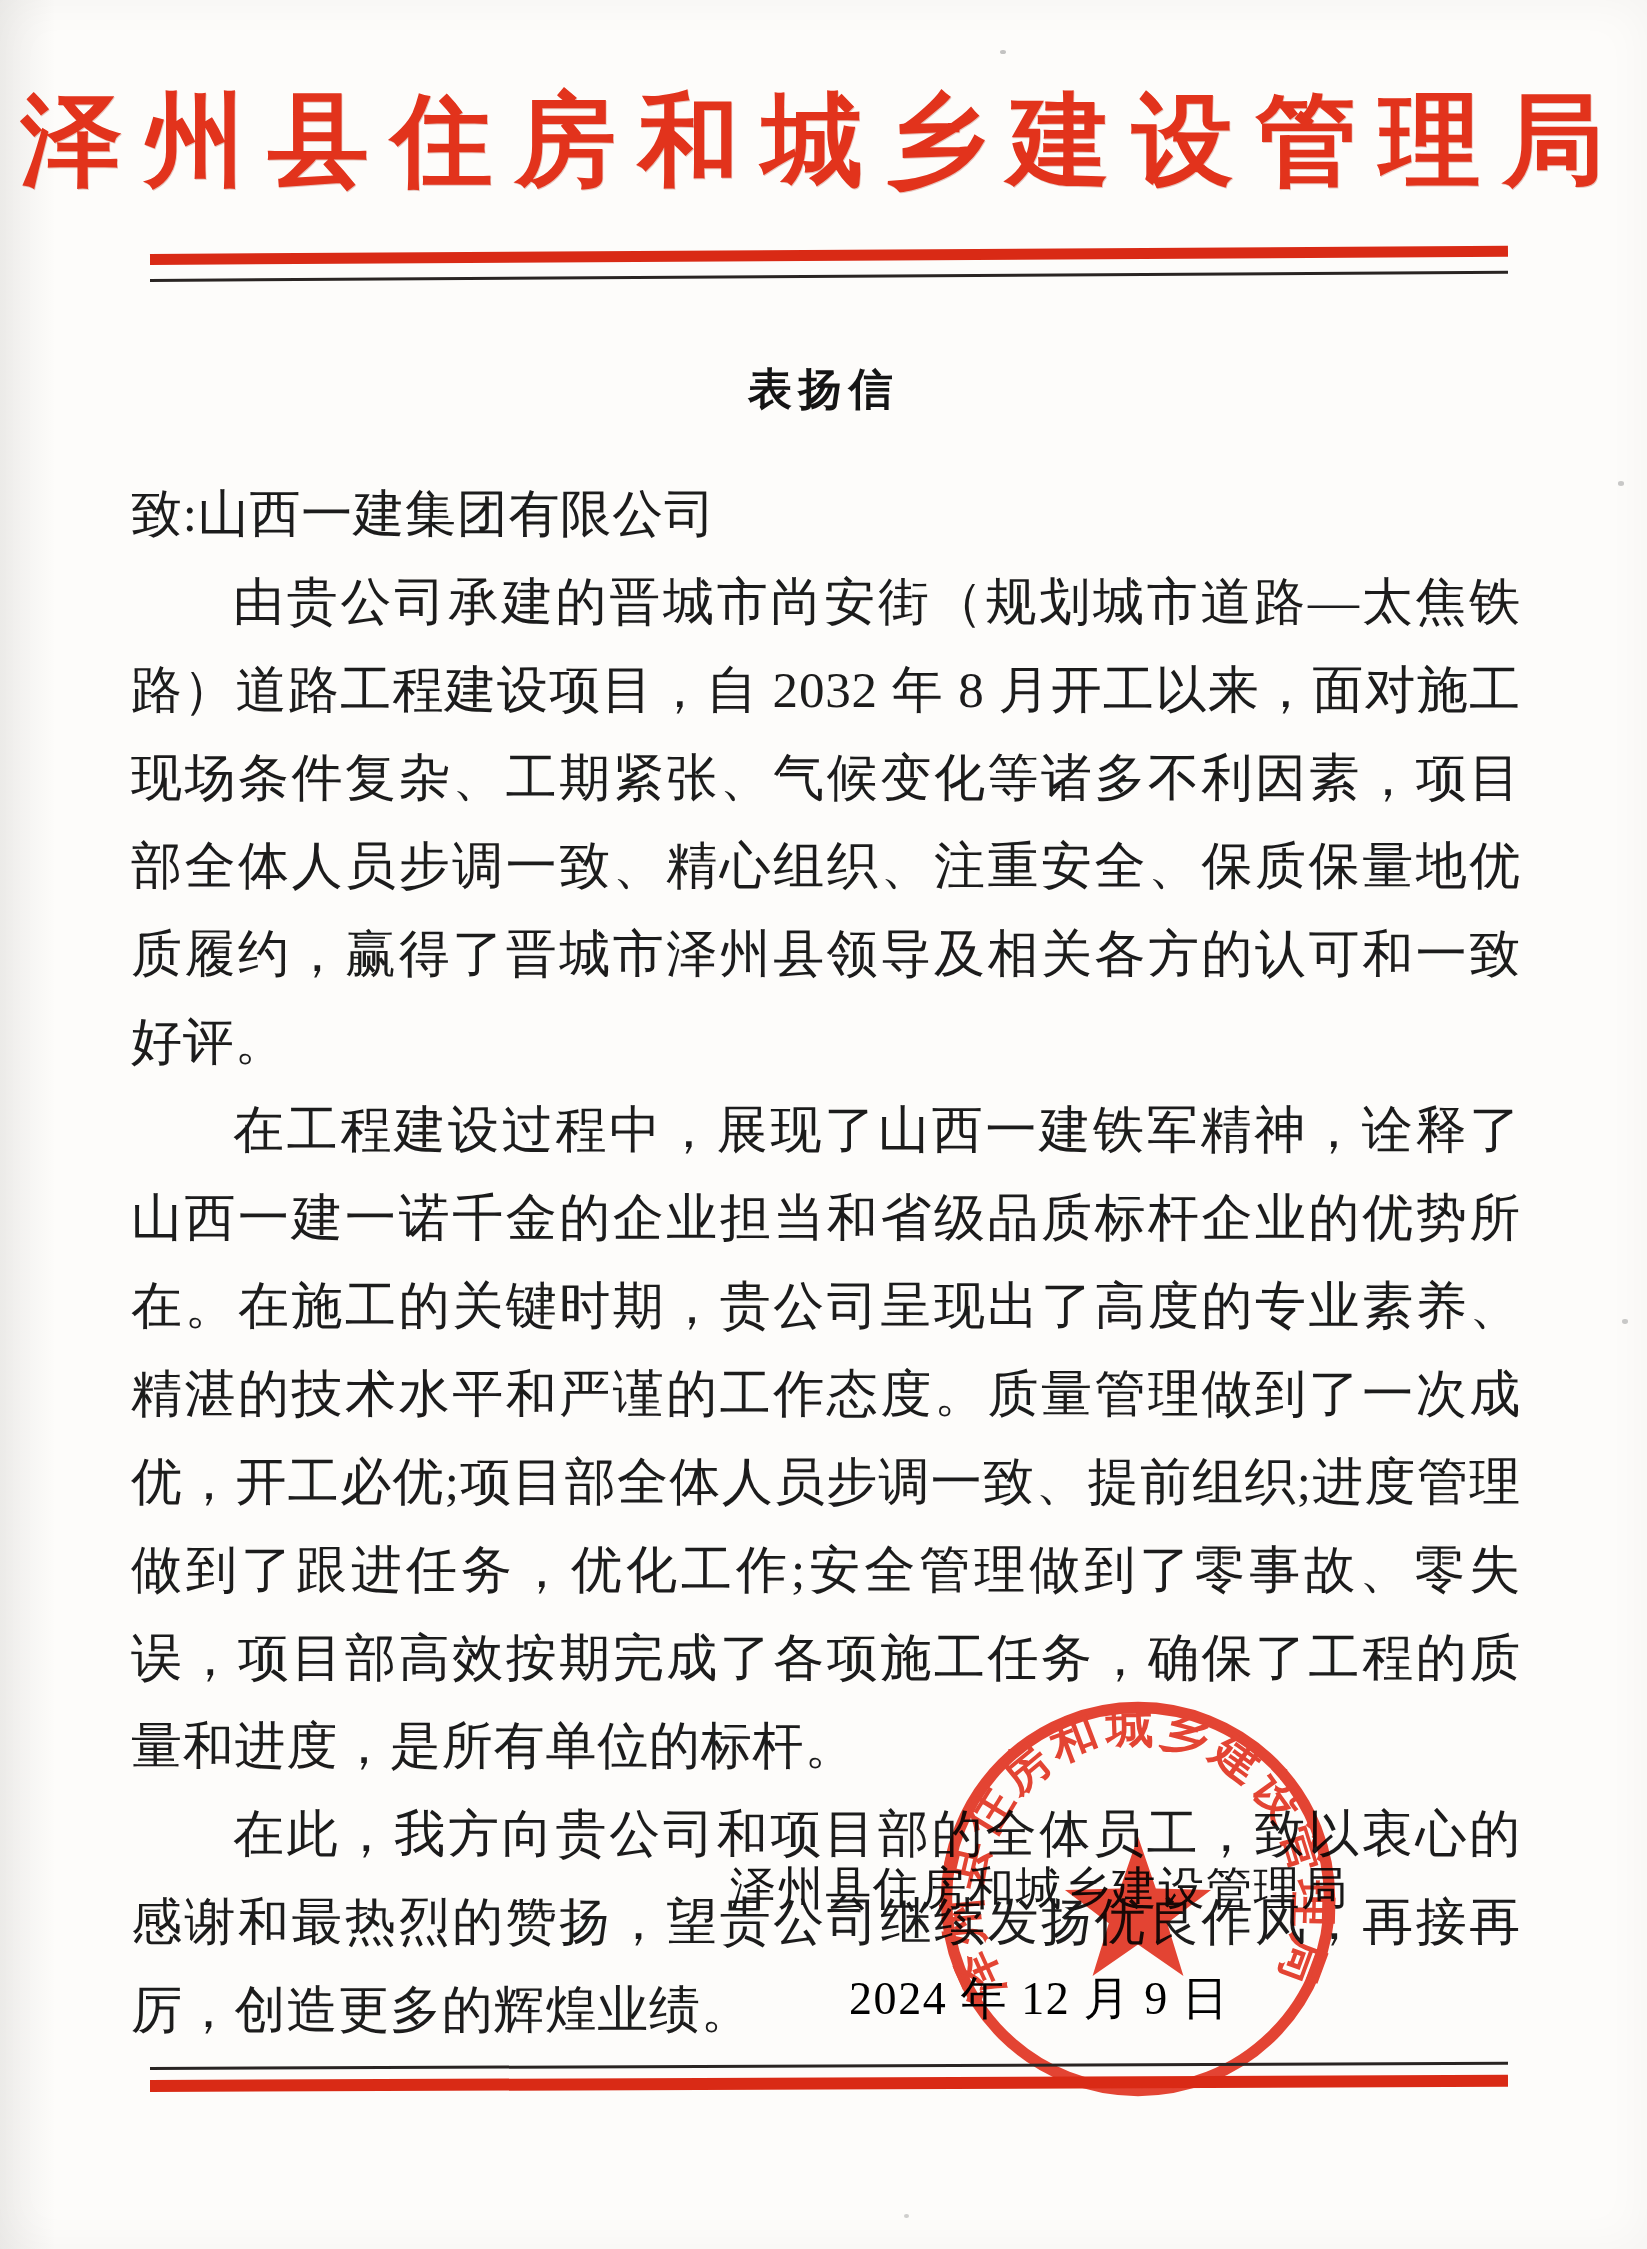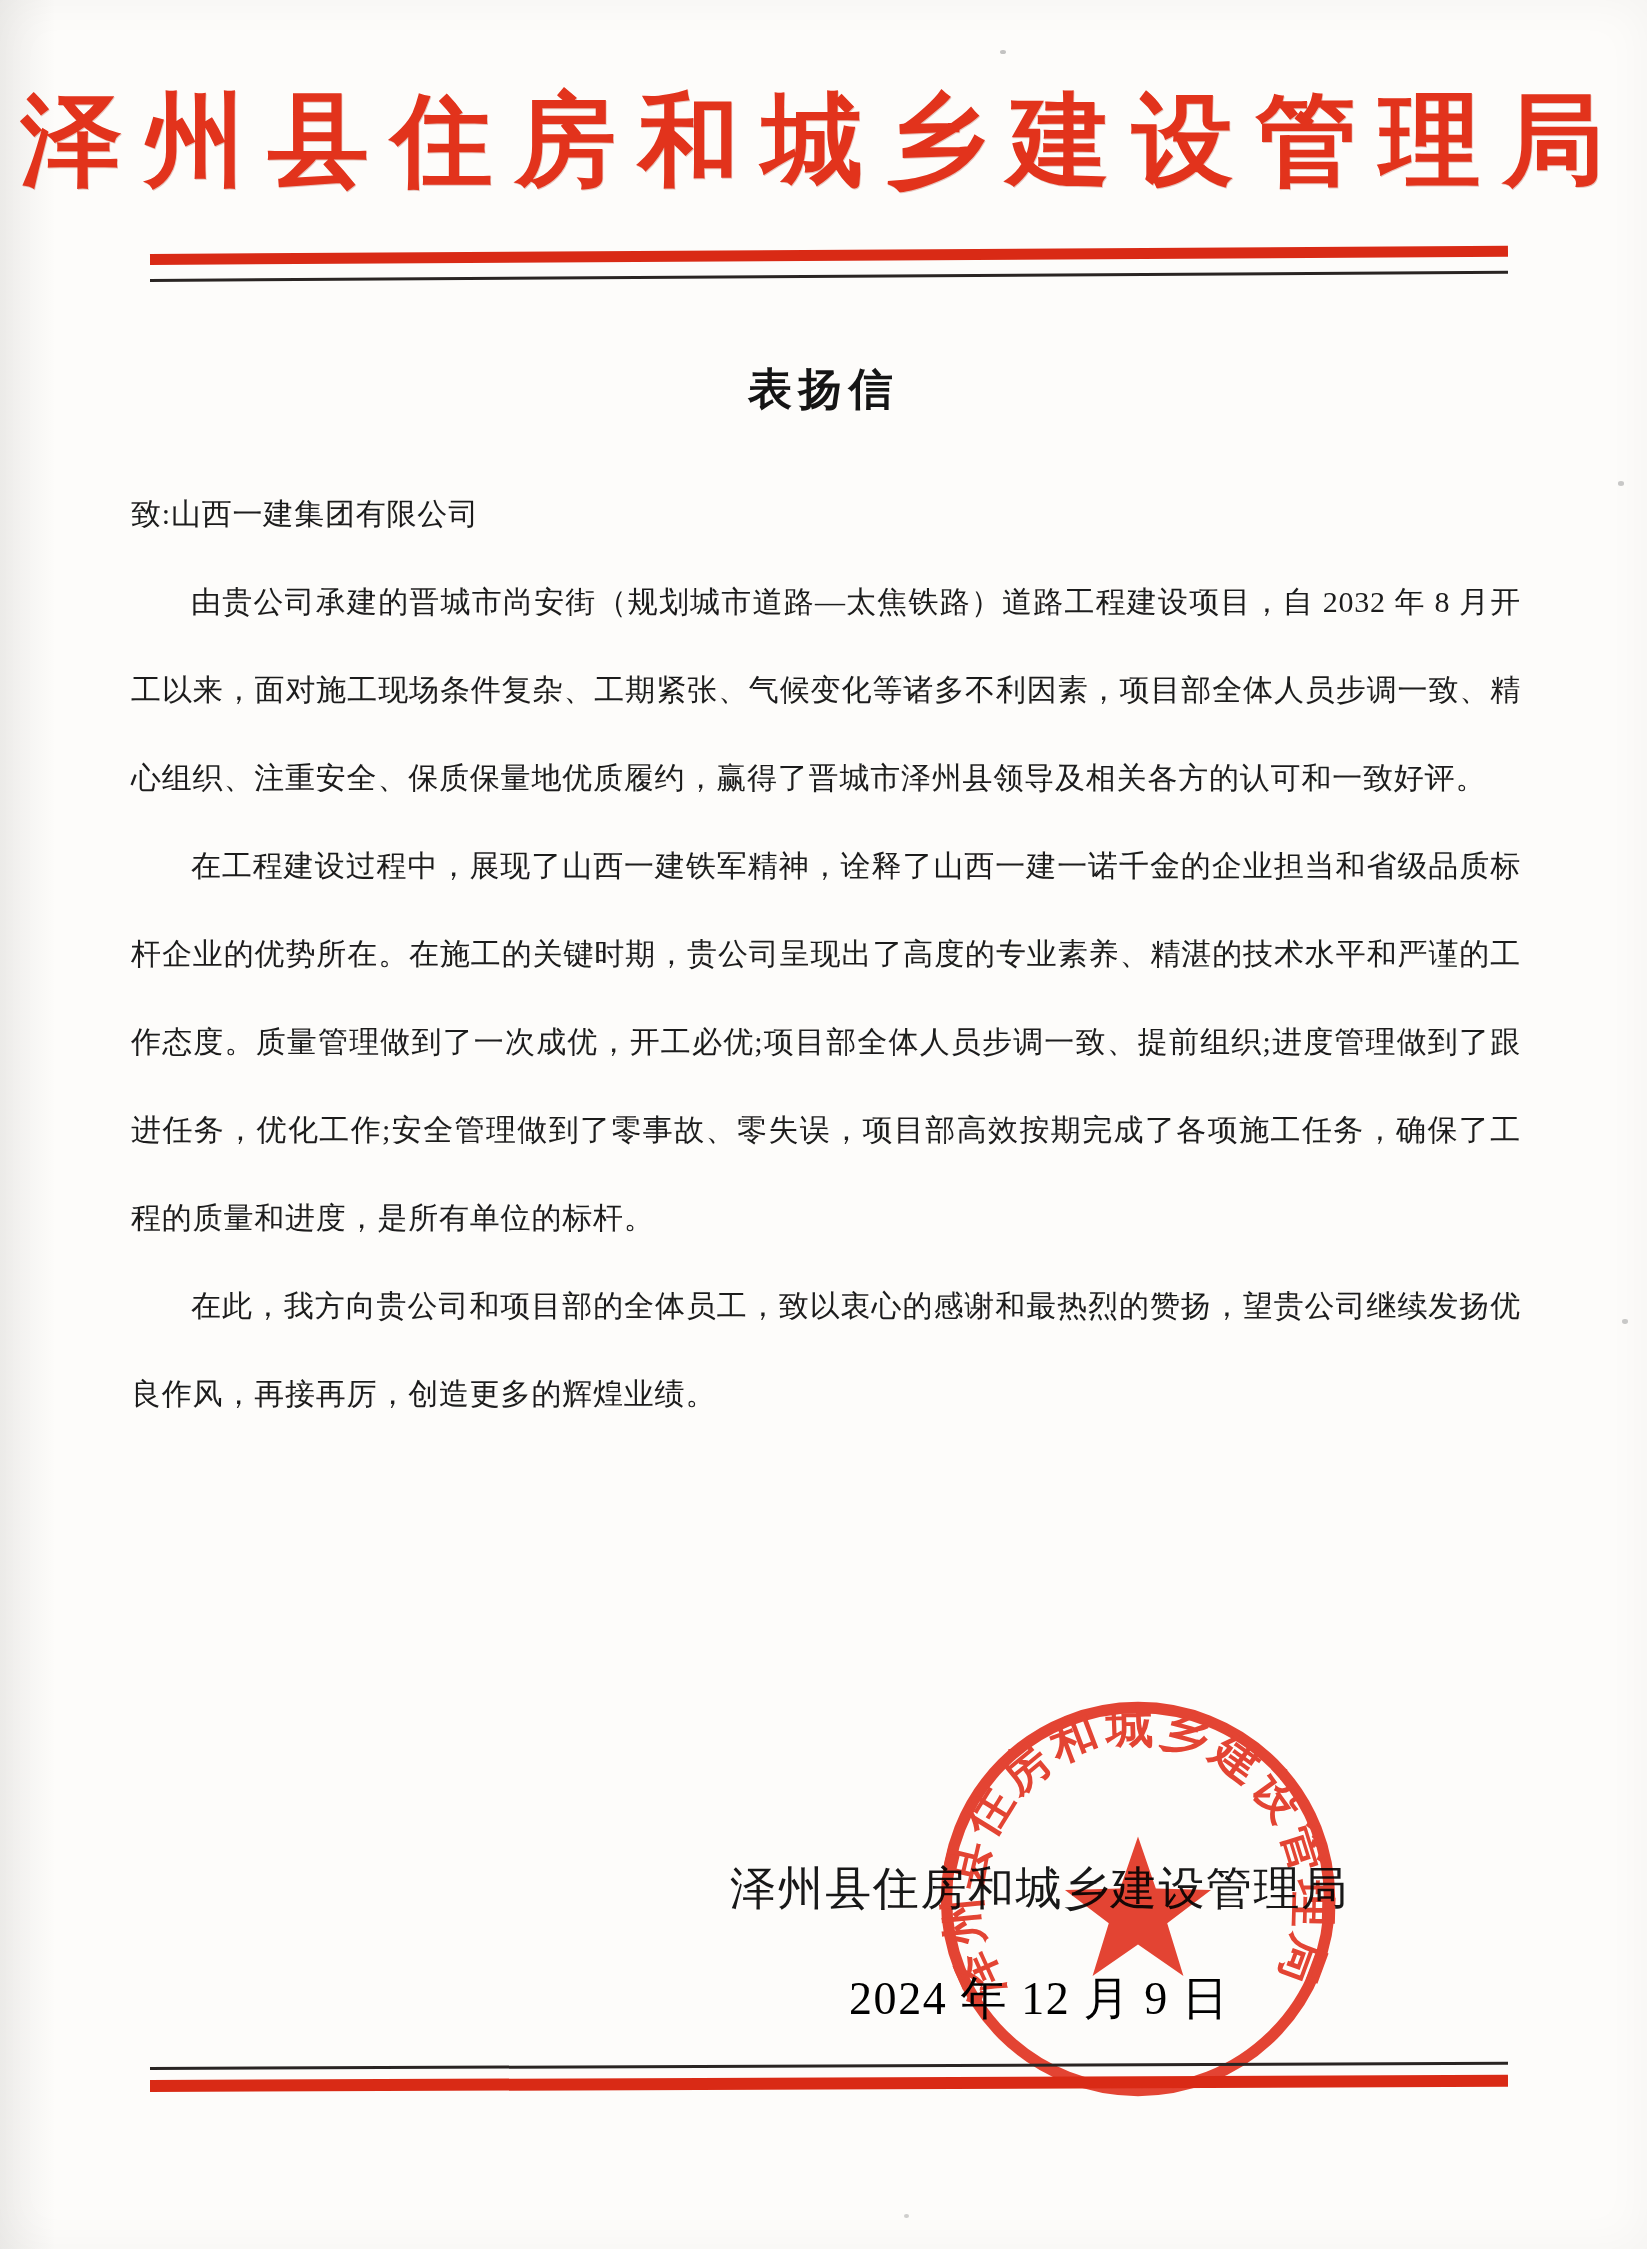--- a/index.html
+++ b/index.html
@@ -39,21 +39,21 @@
     top:360px;left:0;right:0;
     text-align:center;
     font-size:44px;
     font-weight:bold;
     letter-spacing:6.4px;
     color:#151515;
   }
   .body-block{
     position:absolute;
     top:470px;left:131px;width:1390px;
-    font-size:30px;
+    font-size:51px;
     line-height:88px;
     letter-spacing:0.8px;
     text-align:justify;
   }
   .body-block p{margin:0;text-indent:2em;}
   .body-block p.salutation{text-indent:0;}
   .signature{
     position:absolute;
     top:1858px;left:730px;
     font-size:46px;

